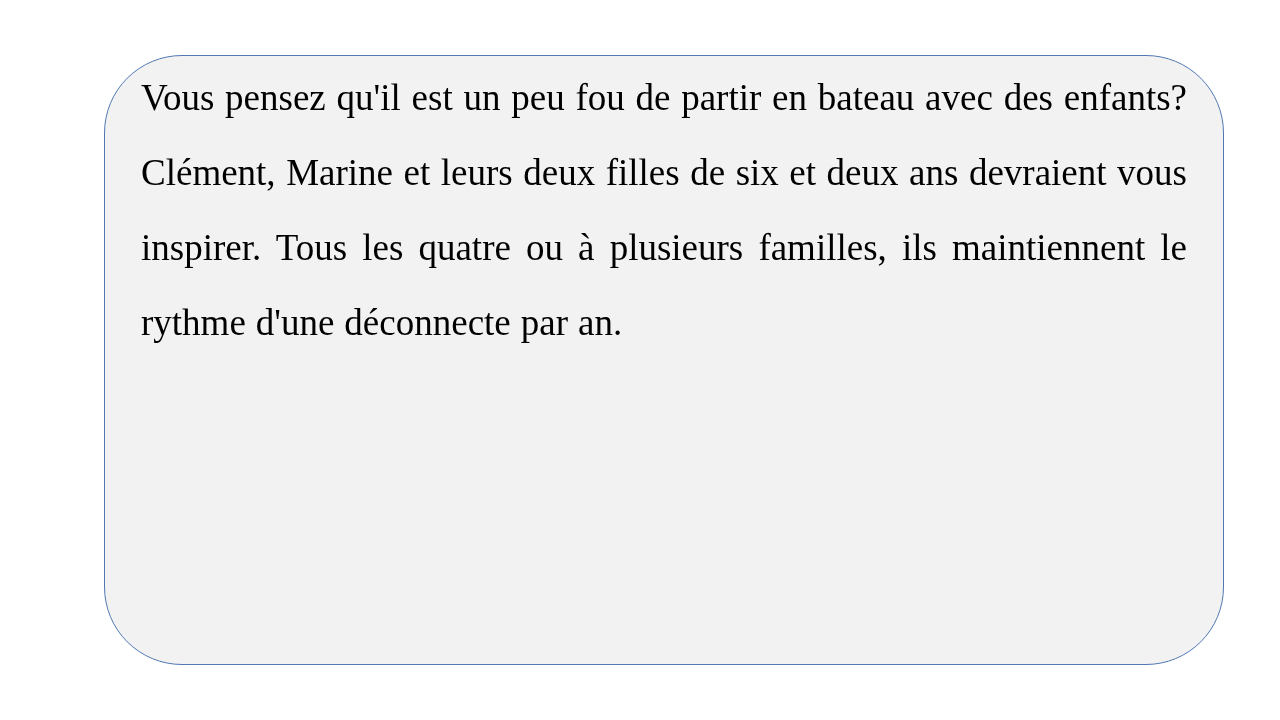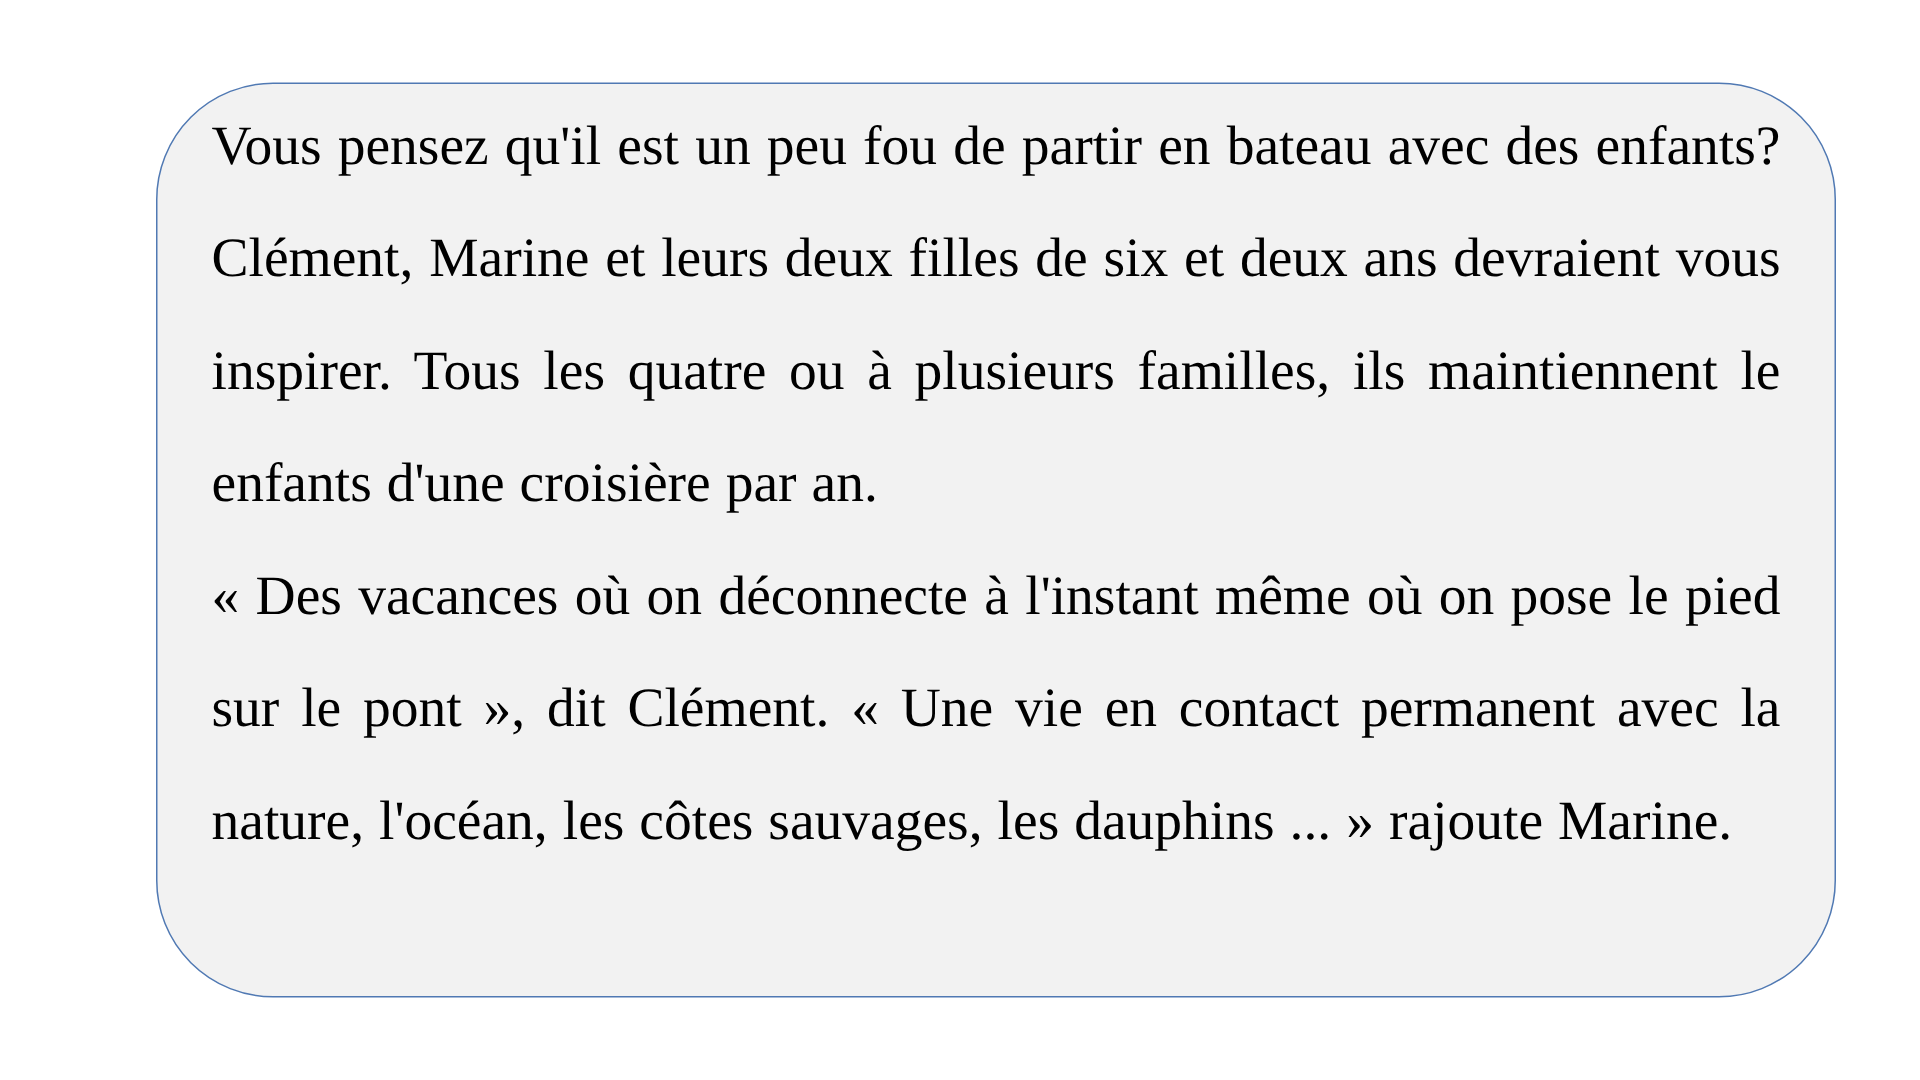--- a/index.html
+++ b/index.html
@@ -41,16 +41,15 @@
     text-align-last: left;
     hyphens: none;
     word-spacing: 0.02em;
   }
 </style>
 </head>
 <body style="background: rgb(255, 255, 255);">
 
 <div class="slide">
   <div class="text-card">
-    <p>Vous pensez qu'il est un peu fou de partir en bateau avec des enfants? Clément, Marine et leurs deux filles de six et deux ans devraient vous inspirer. Tous les quatre ou à plusieurs familles, ils maintiennent le enfants d'une croisière par an.</p>
-    <p>« Des vacances où on déconnecte à l'instant même où on pose le pied sur le pont », dit Clément. « Une vie en contact permanent avec la nature, l'océan, les côtes sauvages, les dauphins ... » rajoute Marine.</p>
+    <p>Vous pensez qu'il est un peu fou de partir en bateau avec des enfants? Clément, Marine et leurs deux filles de six et deux ans devraient vous inspirer. Tous les quatre ou à plusieurs familles, ils maintiennent le rythme d'une déconnecte par an.</p>
   </div>
 </div>
 
 </body></html>

